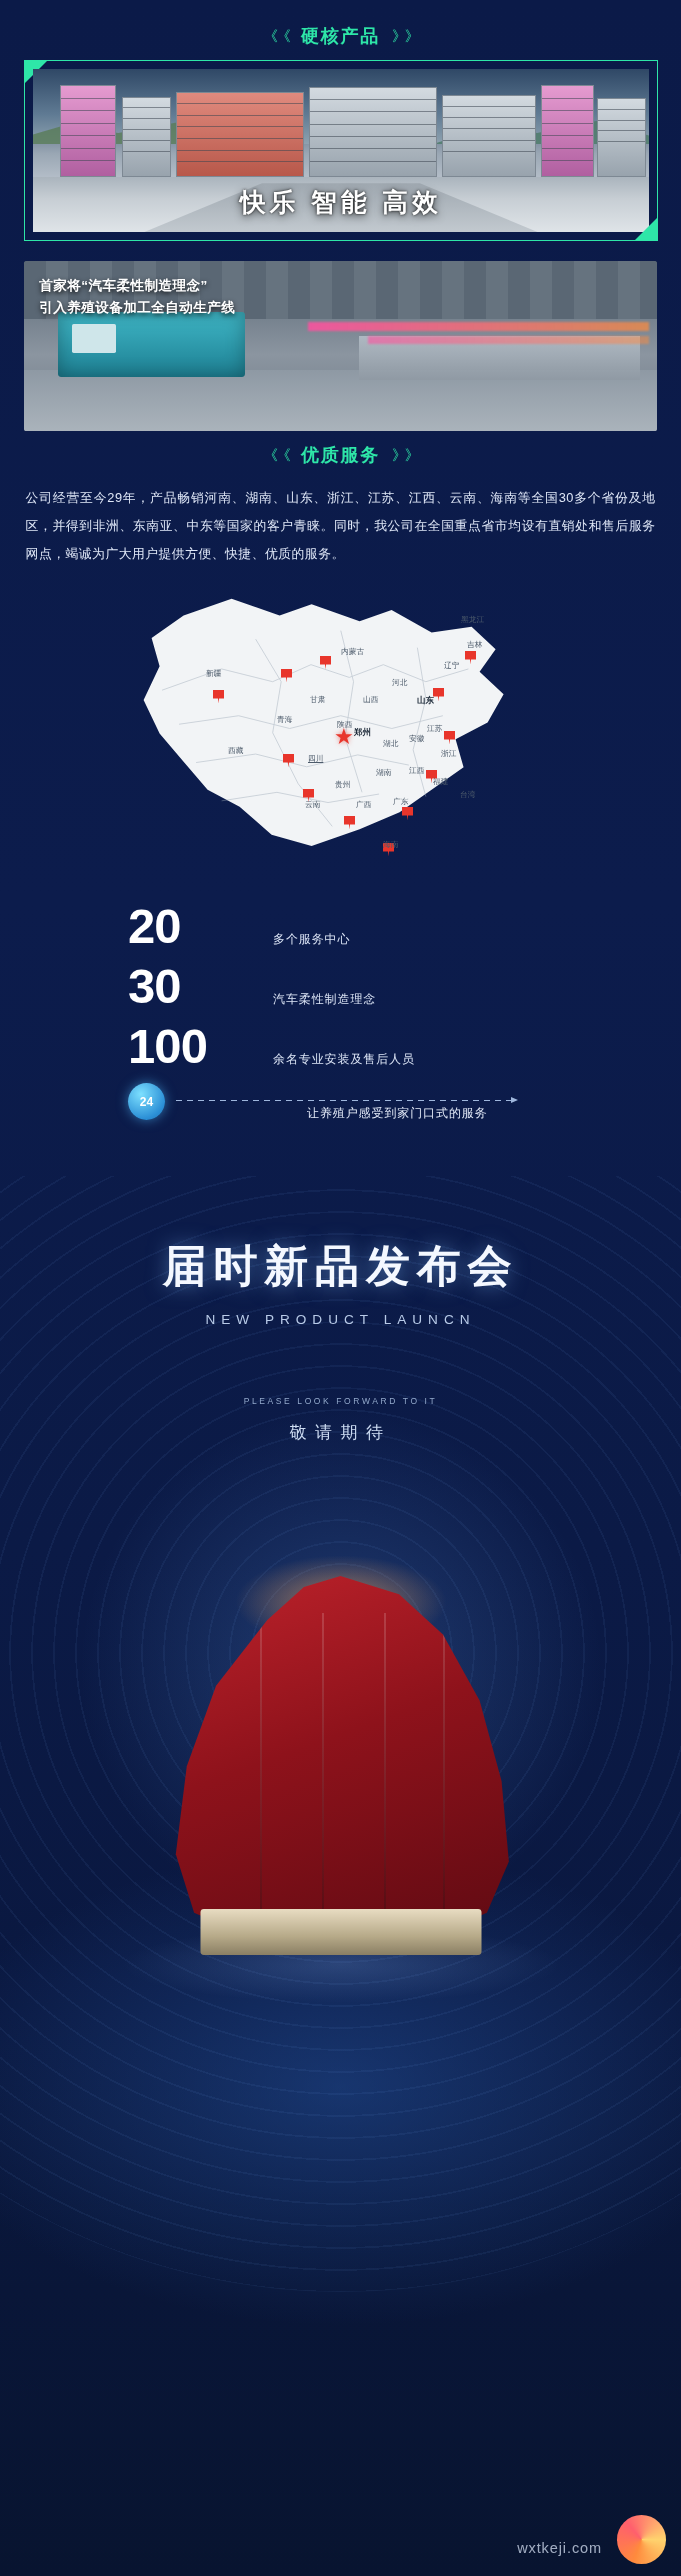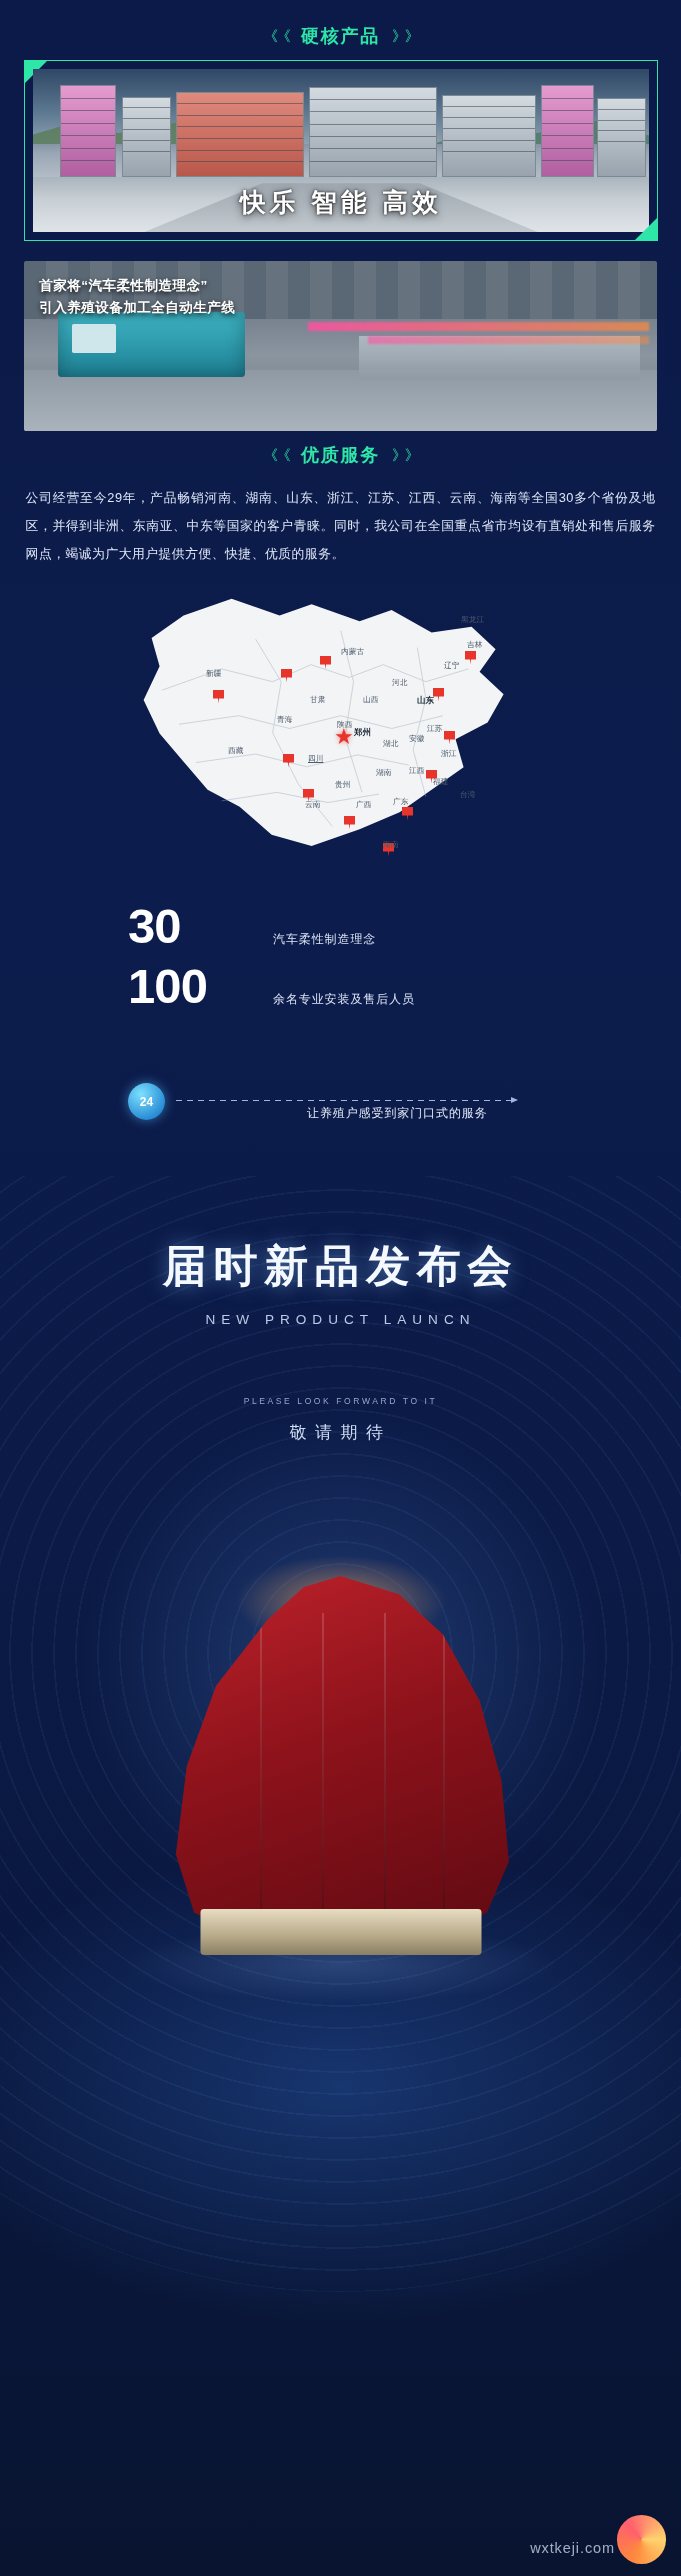--- a/index.html
+++ b/index.html
@@ -372,21 +372,21 @@
     position: absolute;
     left: 50%; top: 750px;
     transform: translateX(-50%);
     width: 443px; height: 77px;
     background: radial-gradient(ellipse at center, rgba(150,190,255,.2) 0%, rgba(20,40,90,0) 70%);
   }
 
   
   .watermark {
     position: absolute;
-    right: 66px; bottom: 20.4px;
+    right: 79px; bottom: 20.4px;
     color: rgba(220,232,250,.72);
     font-size: 14.5px;
     letter-spacing: 0.9px;
   }
   .footer-dot {
     position: absolute;
     right: 15.3px; bottom: 12px;
     width: 49px; height: 49px;
     border-radius: 50%;
     background: conic-gradient(from 200deg, #ff8a3d 0deg, #ff5f6d 120deg, #ffd36e 250deg, #ff8a3d 360deg);
@@ -543,20 +543,24 @@
     <div class="map-label" style="left:235px;top:141px;">陕西</div>
     <div class="map-label" style="left:281px;top:160px;">湖北</div>
     <div class="map-label" style="left:307px;top:155px;">安徽</div>
     <div class="map-label" style="left:233px;top:201px;">贵州</div>
     <div class="map-label" style="left:281px;top:261px;">海南</div>
     <div class="map-label" style="left:358px;top:211px;">台湾</div>
   </div>
 
   <div class="stats">
     <div class="stat-row">
+      <span class="stat-num">20</span>
+      <span class="stat-lbl">多个服务中心</span>
+    </div>
+    <div class="stat-row">
       <span class="stat-num">30</span>
       <span class="stat-lbl">汽车柔性制造理念</span>
     </div>
     <div class="stat-row">
       <span class="stat-num">100</span>
       <span class="stat-lbl">余名专业安装及售后人员</span>
     </div>
   </div>
 
   <div class="h24-row">

